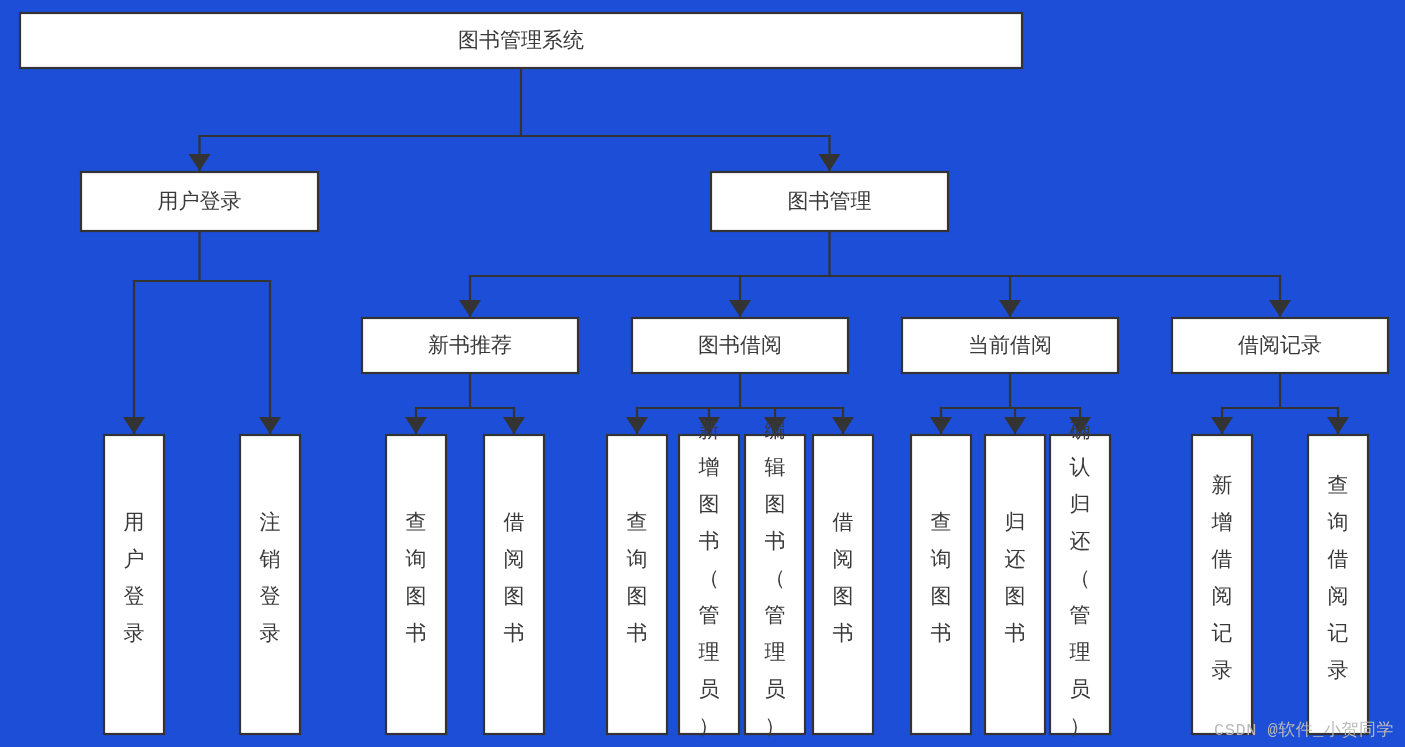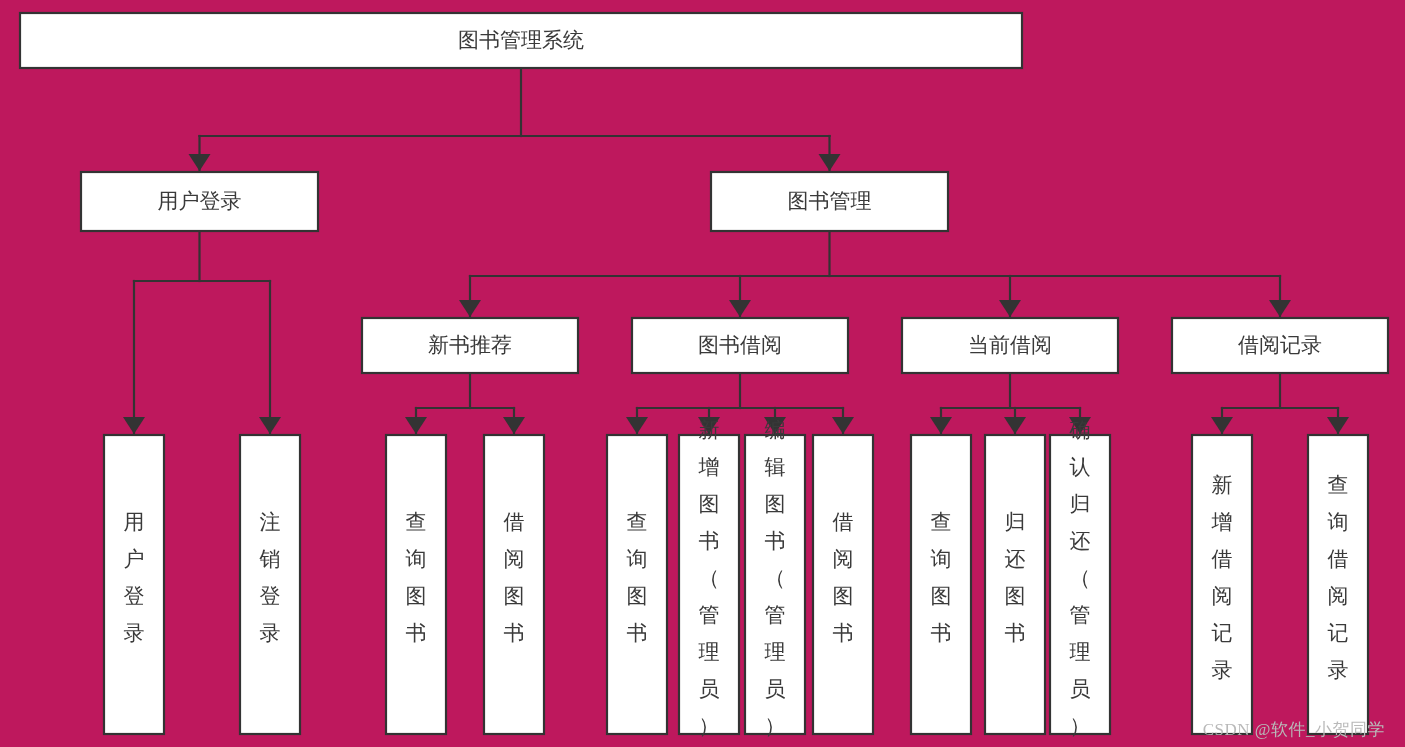--- a/index.html
+++ b/index.html
@@ -10,21 +10,21 @@
   body {
     width: 1405px;
     height: 747px;
     font-family: "Liberation Sans", "DejaVu Sans", sans-serif;
     overflow: hidden;
   }
   #diagram-root {
     position: relative;
     width: 1405px;
     height: 747px;
-    background: #be185d;
+    background: #1d4ed8;
   }
   svg#tree-svg {
     position: absolute;
     left: 0;
     top: 0;
     width: 1405px;
     height: 747px;
   }
   .node-rect {
     fill: #ffffff;
@@ -49,23 +49,23 @@
     dominant-baseline: middle;
   }
   .node-label-vertical {
     fill: #3a3a3a;
     font-family: "Liberation Sans", "DejaVu Sans", sans-serif;
     font-size: 21px;
     text-anchor: middle;
   }
   .watermark {
     position: absolute;
-    right: 20px;
+    right: 11px;
     bottom: 6px;
-    font-family: Liberation Serif, serif;
+    font-family: Liberation Mono, monospace;
     font-size: 17px;
     color: #b9b9b9;
     letter-spacing: 0.5px;
     white-space: nowrap;
     user-select: none;
   }
 </style>
 </head>
 <body>
 

